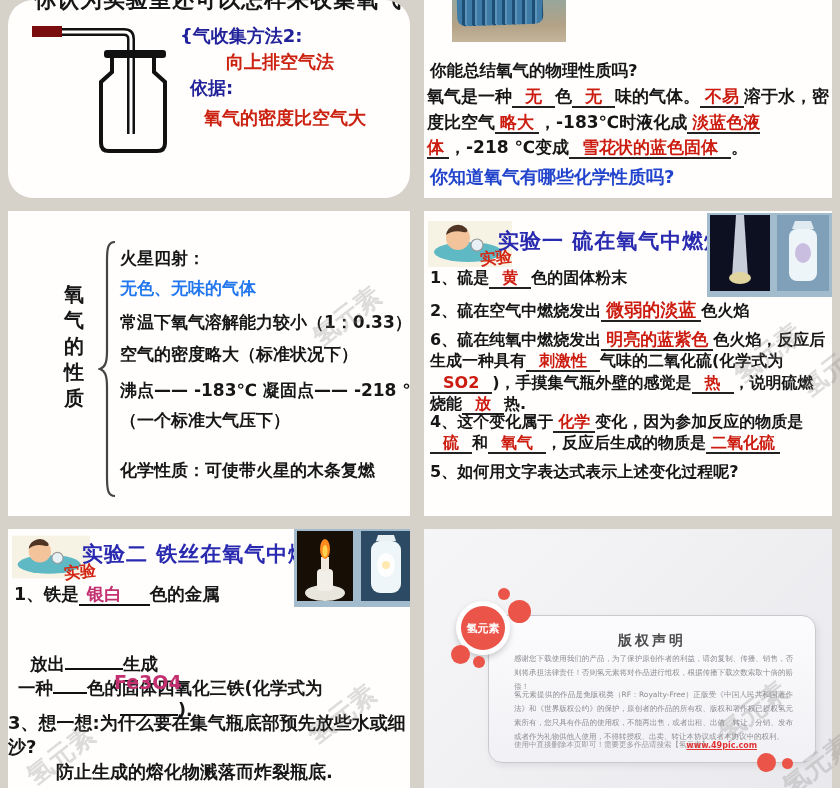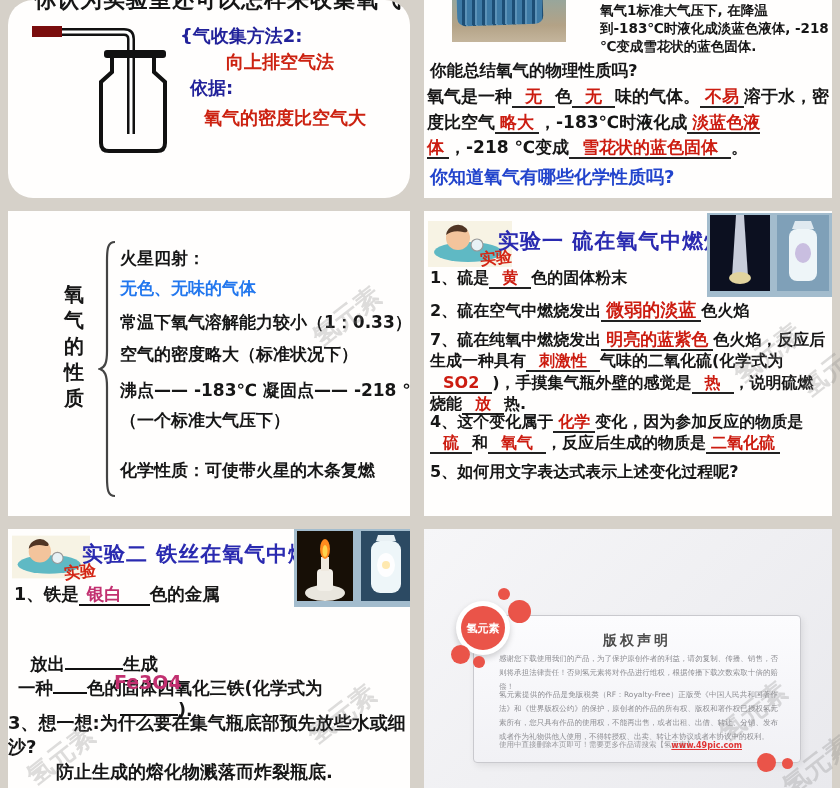--- a/index.html
+++ b/index.html
@@ -41,21 +41,21 @@
   .photos{position:absolute;display:flex;gap:6px;background:#a3bccd;padding:2px;}
   .item{position:absolute;left:6px;width:398px;font-size:16px;font-weight:600;line-height:1.32;}
   .p5 .item{font-size:17.5px;}
   .ansm{color:#c23070;font-weight:bold;}
   .bk{border-bottom:2px solid #111;}
   .eblank{display:inline-block;height:1em;vertical-align:baseline;}
   .p5line{position:absolute;font-size:17.5px;font-weight:600;white-space:nowrap;}
   .bigblank{display:inline-flex;width:222px;justify-content:space-between;padding:0 14px 0 42px;}
   .fe-ov{position:absolute;left:96px;top:-3px;font-size:19px;}
   
-  .card{position:absolute;left:49px;top:86px;width:326px;height:146px;border:1px solid #c9c9ce;border-radius:4px;
+  .card{position:absolute;left:64px;top:86px;width:326px;height:146px;border:1px solid #c9c9ce;border-radius:14px;
         background:linear-gradient(180deg,#fcfcfe,#f1f1f5);box-shadow:2px 3px 7px rgba(0,0,0,.08);}
   .p6-title{position:absolute;top:16px;left:0;right:0;text-align:center;font-size:14px;color:#4a4a4a;letter-spacing:3px;font-weight:600;}
   .p6-para{position:absolute;left:25px;right:22px;font-size:7.5px;color:#8d8d92;line-height:1.85;text-align:justify;}
   .p6-foot{position:absolute;left:25px;bottom:12px;font-size:7.5px;color:#9a9a9e;}
   .p6-url{position:absolute;right:58px;bottom:12px;font-size:8px;color:#e03434;font-weight:bold;text-decoration:underline;}
   .ring{position:absolute;border-radius:50%;background:#fff;box-shadow:0 3px 6px rgba(0,0,0,.18);}
   .rdot{position:absolute;border-radius:50%;background:#ea5449;}
   .badge-txt{position:absolute;left:37px;top:77px;width:44px;height:44px;border-radius:50%;background:#ea5449;
         display:flex;align-items:center;justify-content:center;color:#fff;font-size:11px;font-weight:bold;}
   .wm{position:absolute;color:rgba(130,130,130,.27);font-size:26px;font-weight:bold;transform:rotate(-38deg);white-space:nowrap;pointer-events:none;}
@@ -78,21 +78,20 @@
     <div class="p1-method">{气收集方法2:</div>
     <div class="p1-a1">向上排空气法</div>
     <div class="p1-basis">依据:</div>
     <div class="p1-a2">氧气的密度比空气大</div>
   </section>
 
   <section class="panel p2">
     <div class="cyl">
       <div class="stripes"></div>
     </div>
-    <div class="p2-cap">氧气1标准大气压下, 在降温到-183℃时液化成淡蓝色液体, -218 ℃变成雪花状的蓝色固体.</div>
     <div class="p2-q1">你能总结氧气的物理性质吗?</div>
     <div class="p2-fill"><span>氧气是一种</span><span class="ansr padw">无</span><span>色</span><span class="ansr padw">无</span><span>味的气体。</span><span class="ansr">不易</span><span>溶于水，密度比空气</span><span class="ansr">略大</span><span>，-183℃时液化成</span><span class="ansr">淡蓝色液体</span><span>，-218 ℃变成</span><span class="ansr padw">雪花状的蓝色固体</span><span>。</span></div>
     <div class="p2-q2">你知道氧气有哪些化学性质吗?</div>
   </section>
 
   <section class="panel p3">
     <div class="vert">
       <div>氧</div>
       <div>气</div>
       <div>的</div>
@@ -132,21 +131,21 @@
       </svg>
       <svg width="52" height="76" viewBox="0 0 52 76">
         <rect width="52" height="76" fill="#7fa0b8"></rect>
         <path d="M18,6 h16 l3,8 h-22 z" fill="#dfe9f0"></path>
         <rect x="12" y="14" width="28" height="52" rx="8" fill="#eef5f8"></rect>
         <ellipse cx="26" cy="38" rx="8" ry="10" fill="#b9a6d6" opacity="0.7"></ellipse>
       </svg>
     </div>
     <div class="item" style="top:56px"><span>1、硫是</span><span class="ansr padw">黄</span><span>色的固体粉末</span></div>
     <div class="item" style="top:87px"><span>2、硫在空气中燃烧发出</span><span class="ansr" style="font-size:18px">微弱的淡蓝</span><span>色火焰</span></div>
-    <div class="item" style="top:117px"><span>7、硫在纯氧中燃烧发出</span><span class="ansr" style="font-size:17px">明亮的蓝紫色</span><span>色火焰，反应后生成一种具有</span><span class="ansr padw">刺激性</span><span>气味的二氧化硫(化学式为</span><span class="ansr padw">SO2</span><span>)，手摸集气瓶外壁的感觉是</span><span class="ansr padw">热</span><span>，说明硫燃烧能</span><span class="ansr padw">放</span><span>热.</span></div>
+    <div class="item" style="top:117px"><span>6、硫在纯氧中燃烧发出</span><span class="ansr" style="font-size:17px">明亮的蓝紫色</span><span>色火焰，反应后生成一种具有</span><span class="ansr padw">刺激性</span><span>气味的二氧化硫(化学式为</span><span class="ansr padw">SO2</span><span>)，手摸集气瓶外壁的感觉是</span><span class="ansr padw">热</span><span>，说明硫燃烧能</span><span class="ansr padw">放</span><span>热.</span></div>
     <div class="item" style="top:200px"><span>4、这个变化属于</span><span class="ansr">化学</span><span>变化，因为参加反应的物质是</span><span class="ansr padw">硫</span><span>和</span><span class="ansr padw">氧气</span><span>，反应后生成的物质是</span><span class="ansr">二氧化硫</span></div>
     <div class="item" style="top:250px">5、如何用文字表达式表示上述变化过程呢?</div>
     <div class="wm" style="left:305px;top:125px">氢元素</div>
   </section>
 
   <section class="panel p5">
     <div class="mascot" style="left:4px;top:6px">
       <svg width="78" height="44" viewBox="0 0 84 46">
         <rect width="84" height="46" fill="#f7f3e4"></rect>
         <ellipse cx="40" cy="31" rx="34" ry="10" fill="#5fb9c4"></ellipse>

